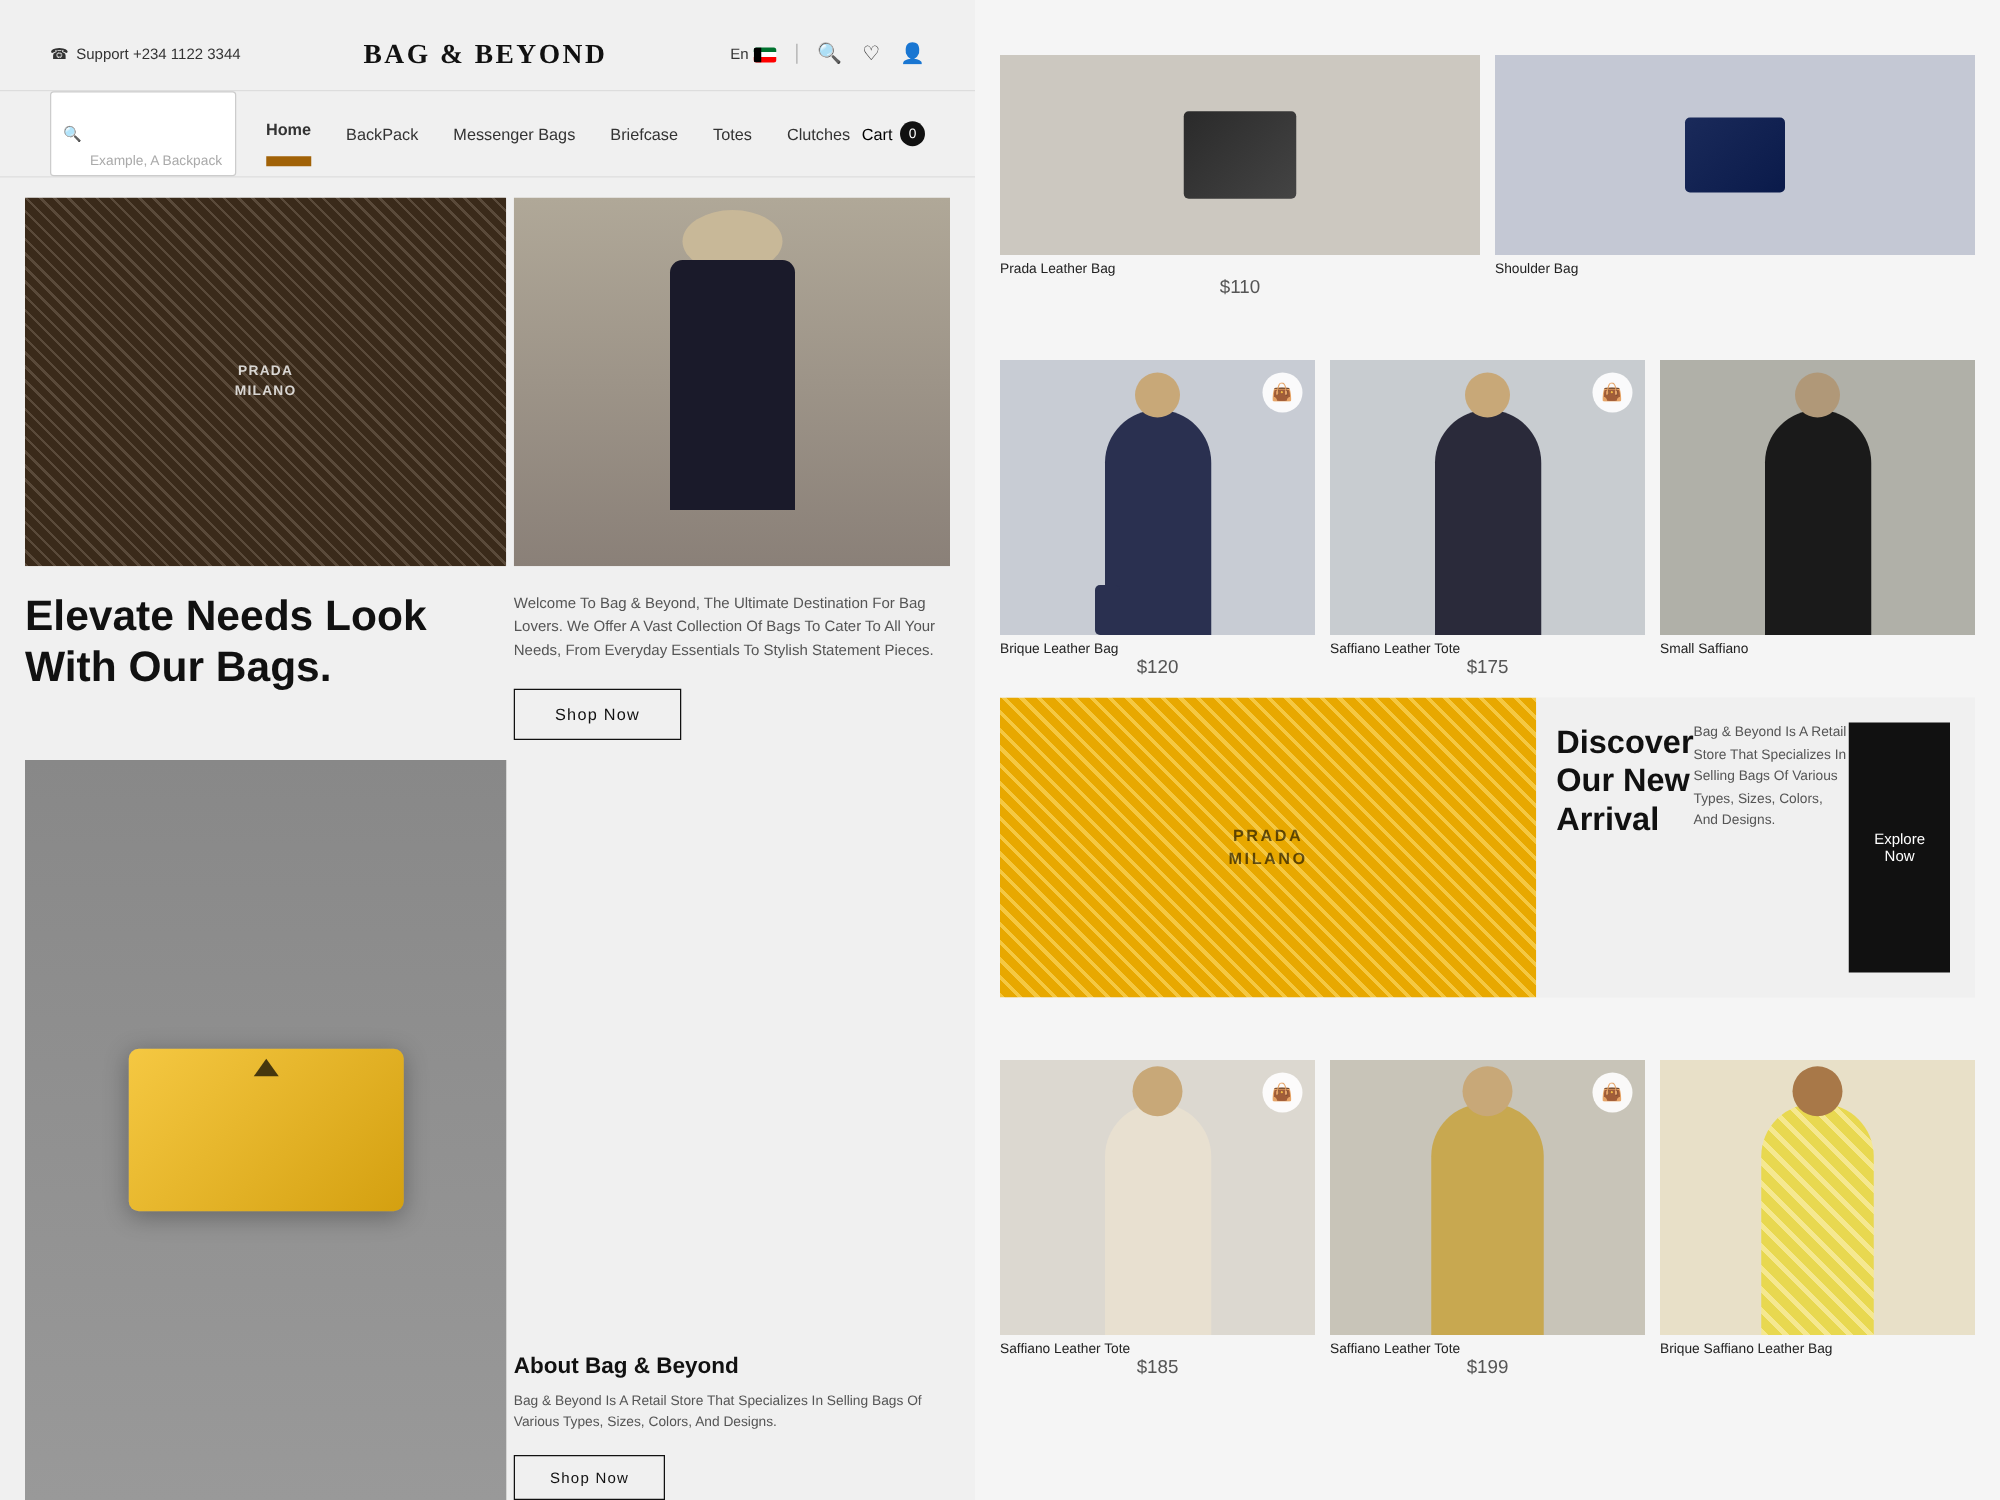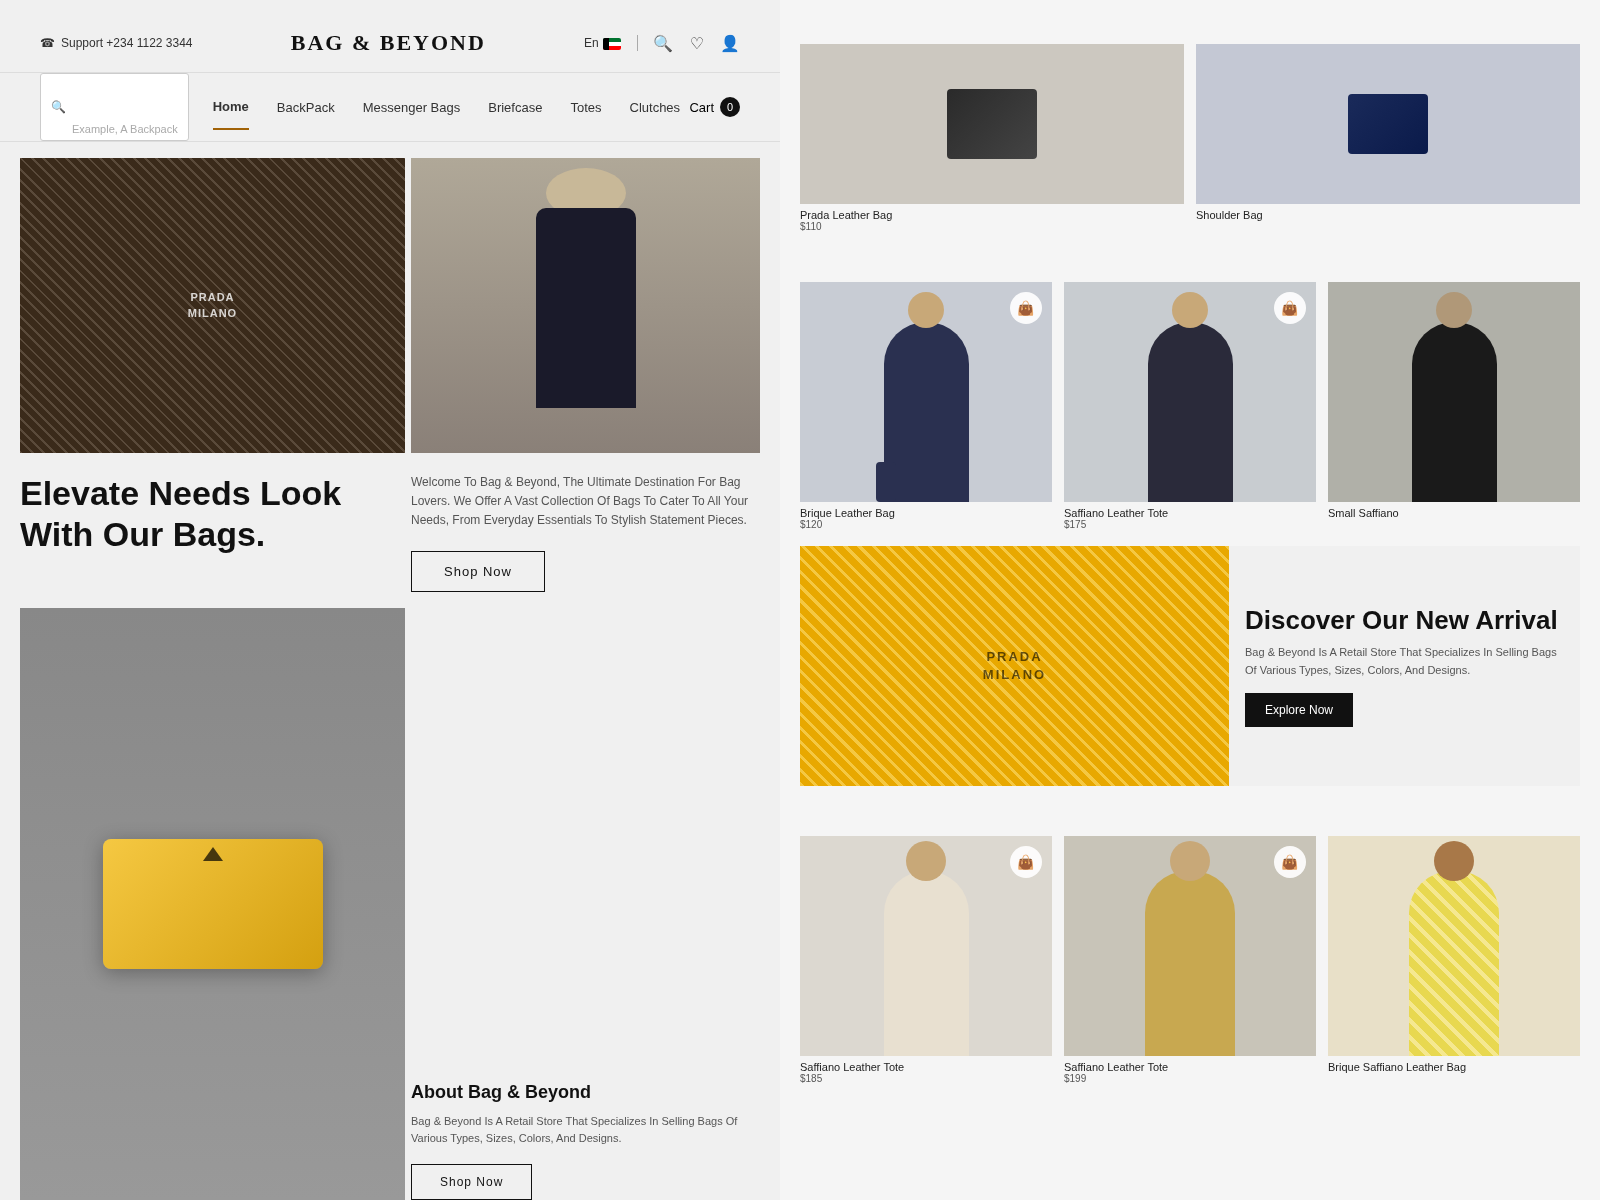--- a/index.html
+++ b/index.html
@@ -116,21 +116,21 @@
     }
     .nav-link {
       font-size: 13px;
       font-family: sans-serif;
       color: #333;
       cursor: pointer;
       padding: 14px 0;
     }
     .nav-link.active {
       font-weight: 600;
-      border-bottom: 2px solid #a16207;
+      border-bottom: 8px solid #a16207;
     }
     .cart-btn {
       display: flex;
       align-items: center;
       gap: 6px;
       font-size: 13px;
       font-family: sans-serif;
       cursor: pointer;
       margin-left: auto;
     }
@@ -231,21 +231,20 @@
     }
     .new-arrival-img {
       width: 55%;
       background: linear-gradient(135deg, #f5c842 0%, #e8a800 100%);
       position: relative;
       overflow: hidden;
     }
     .new-arrival-content {
       flex: 1;
       display: flex;
-      flex-direction: column;
       justify-content: center;
       padding: 20px 20px 20px 16px;
     }
     .new-arrival-title {
       font-size: 26px;
       font-weight: 700;
       color: #111;
       line-height: 1.2;
       margin-bottom: 8px;
       font-family: sans-serif;
@@ -399,21 +398,21 @@
       display: flex;
       flex-direction: column;
     }
     .pcard-img {
       position: relative;
       overflow: hidden;
     }
     .pcard-img.h160 { height: 160px; }
     .pcard-img.h220 { height: 220px; }
     .p-name { font-size: 11px; color: #222; margin-top: 5px; font-family: sans-serif; }
-    .p-price { font-size: 10px; color: #555; font-family: sans-serif; }
+    .p-price { font-size: 15px; color: #555; font-family: sans-serif; text-align: center; }
 
     
     .bg-warm-gray { background: #ccc8c0; }
     .bg-cool-gray { background: #c0c4c8; }
     .bg-person-cool { background: #c8ccd0; }
   </style>
 </head>
 <body>
 
 <div class="main-layout">

